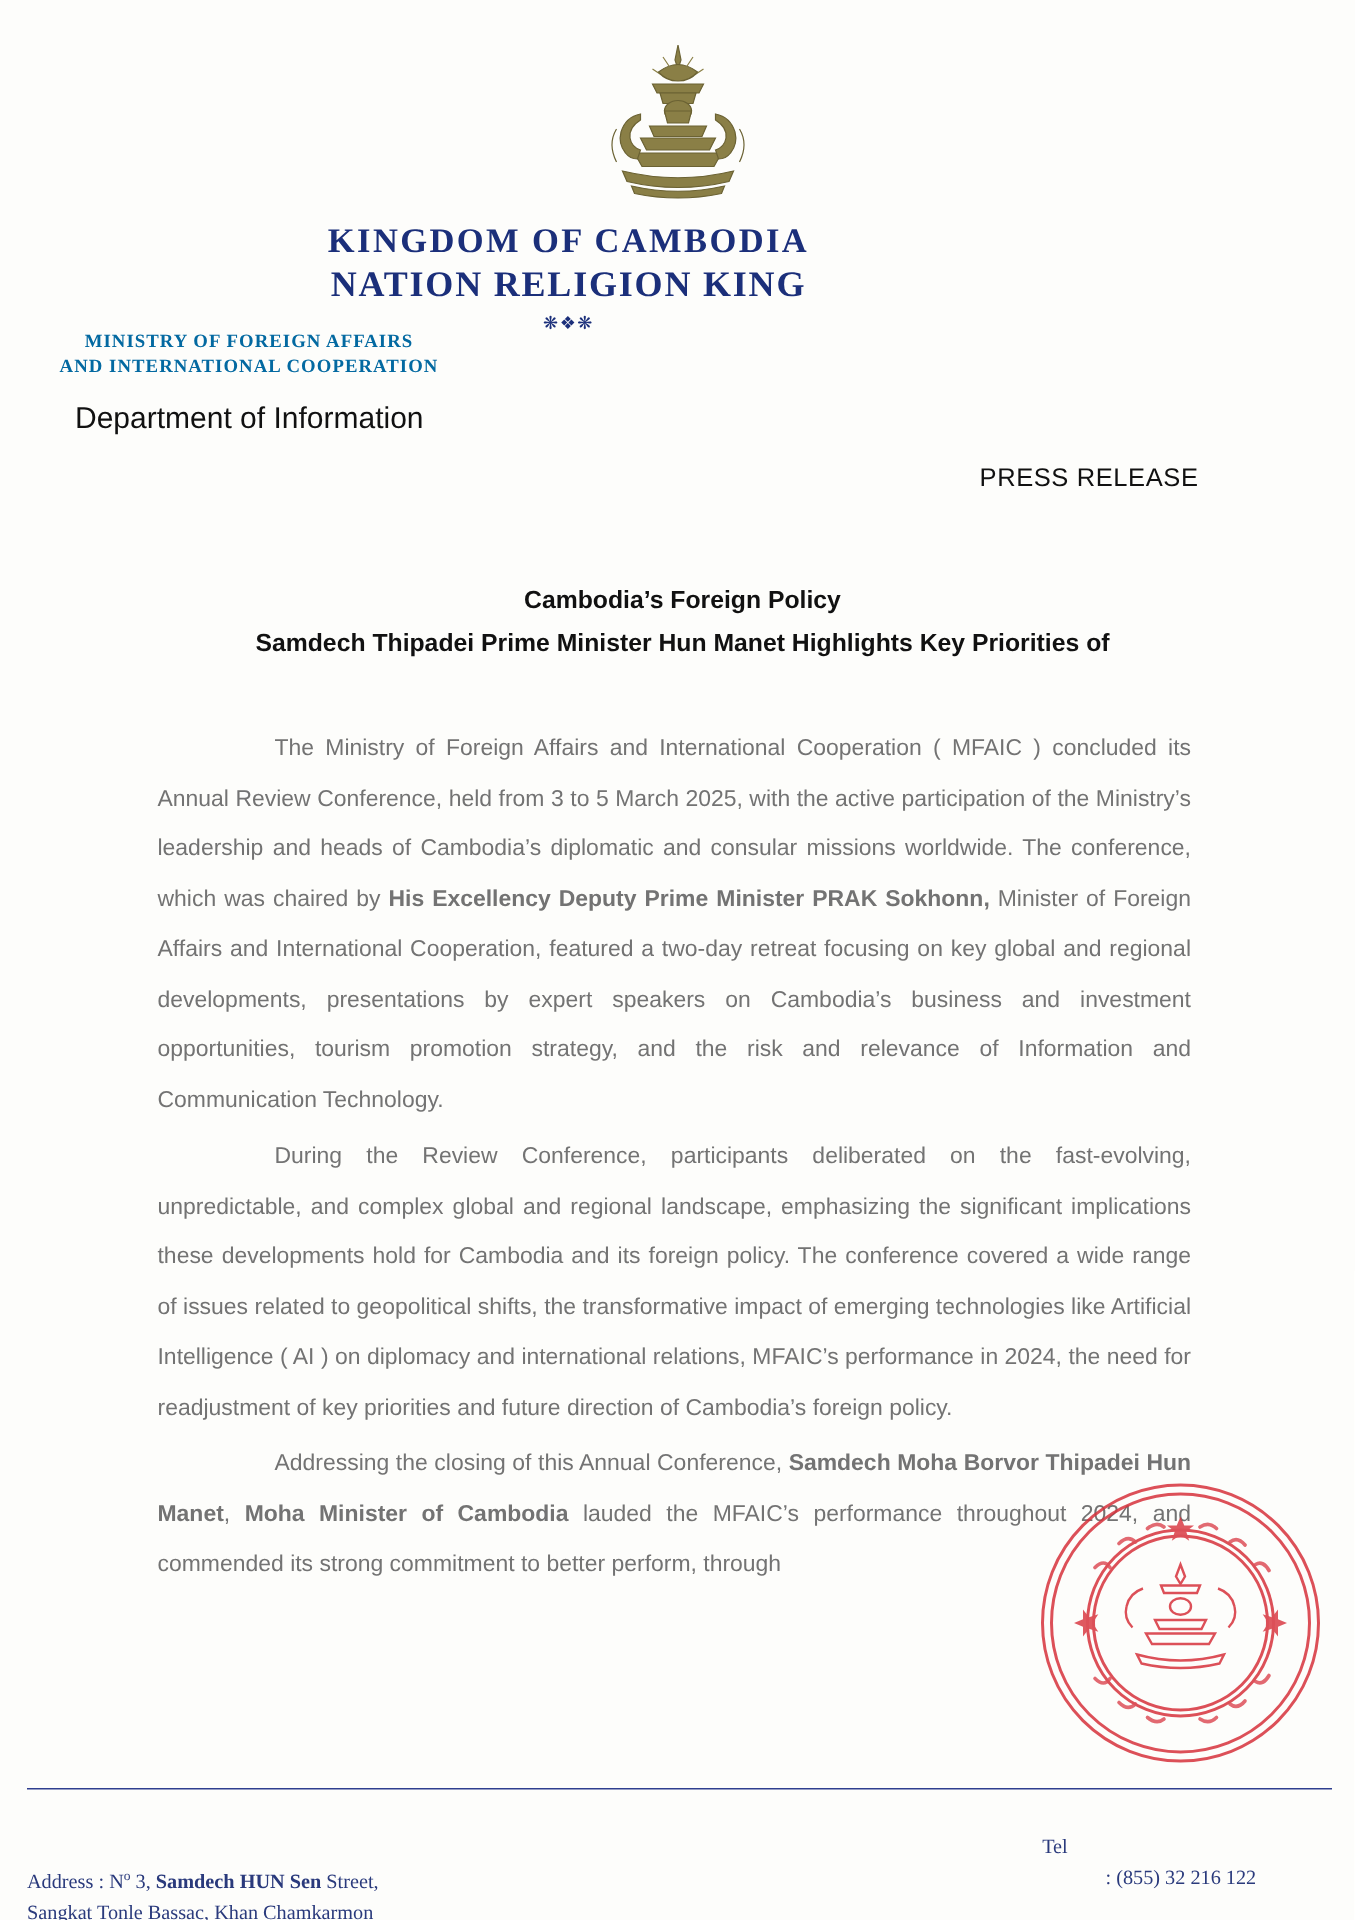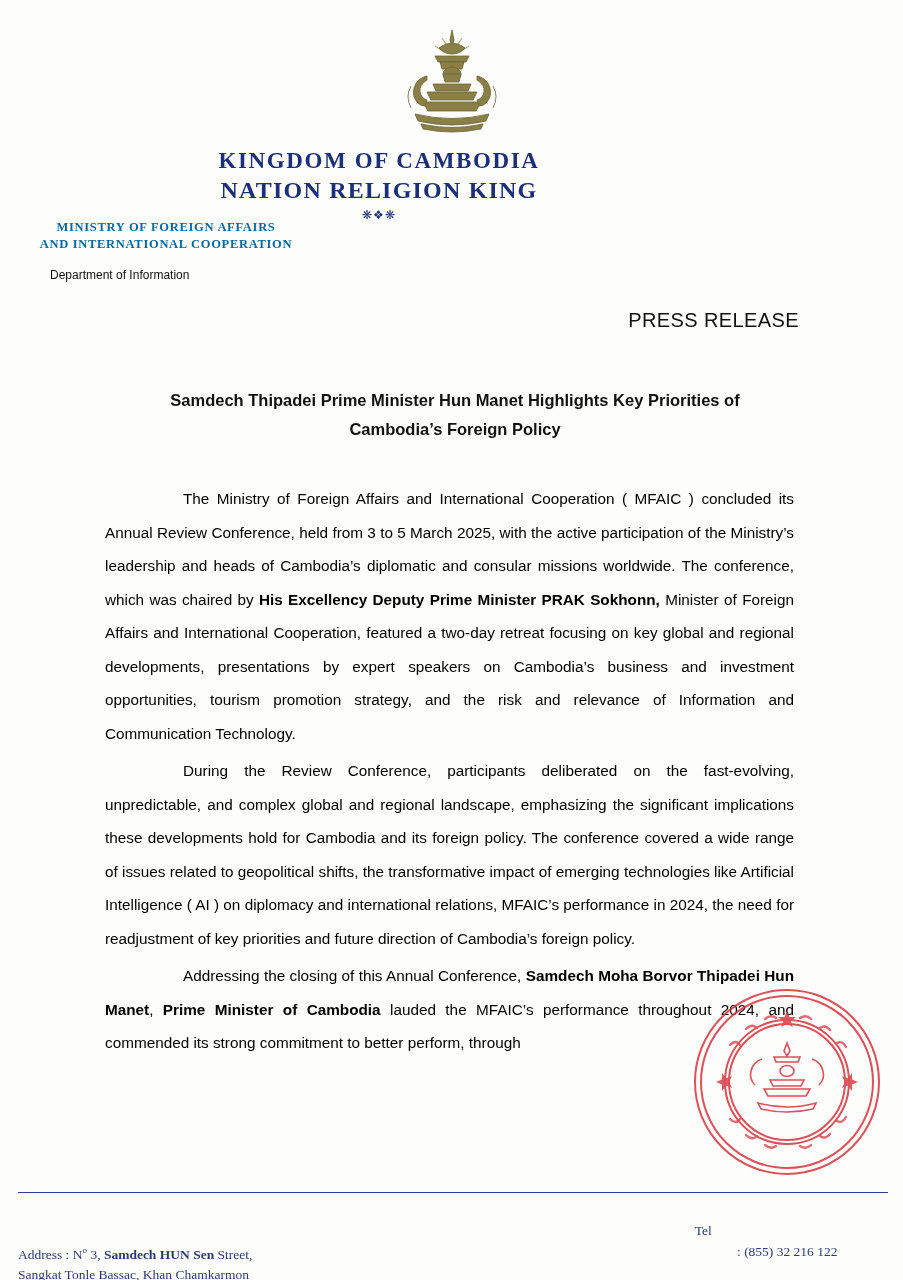--- a/index.html
+++ b/index.html
@@ -76,29 +76,29 @@
     font-weight: bold;
     font-size: 12.5px;
     letter-spacing: 0.7px;
     line-height: 1.35;
   }
 
   .department {
     position: absolute;
     top: 268px;
     left: 50px;
-    font-size: 12px;
+    font-size: 20px;
     color: #111;
   }
 
   .press-release {
     position: absolute;
     top: 309px;
     right: 104px;
-    font-size: 20px;
+    font-size: 17px;
     color: #111;
     letter-spacing: 0.4px;
   }
 
   .doc-title {
     position: absolute;
     top: 386px;
     left: 110px;
     width: 690px;
     text-align: center;
@@ -114,21 +114,21 @@
     top: 482px;
     left: 105px;
     width: 695px;
   }
   .body-copy p {
     margin: 0 6px 4px 0;
     text-align: justify;
     text-justify: inter-word;
     font-size: 15.3px;
     line-height: 33.5px;
-    color: #000000;
+    color: #737373;
     text-indent: 78px;
   }
   .body-copy p b {
     font-weight: bold;
   }
 
   
   .seal {
     position: absolute;
     left: 690px;
@@ -223,28 +223,28 @@
   <div class="ministry">
     <div>MINISTRY OF FOREIGN AFFAIRS</div>
     <div>AND INTERNATIONAL COOPERATION</div>
   </div>
 
   <div class="department">Department of Information</div>
 
   <div class="press-release">PRESS RELEASE</div>
 
   <div class="doc-title">
+    <div>Cambodia’s Foreign Policy</div>
     <div>Samdech Thipadei Prime Minister Hun Manet Highlights Key Priorities of</div>
-    <div>Cambodia’s Foreign Policy</div>
   </div>
 
   <div class="body-copy" id="body-copy">
       <p><span>The Ministry of Foreign Affairs and International Cooperation ( MFAIC ) concluded its Annual Review Conference, held from 3 to 5 March 2025, with the active participation of the Ministry’s leadership and heads of Cambodia’s diplomatic and consular missions worldwide. The conference, which was chaired by </span><b>His Excellency Deputy Prime Minister PRAK Sokhonn,</b><span> Minister of Foreign Affairs and International Cooperation, featured a two-day retreat focusing on key global and regional developments, presentations by expert speakers on Cambodia’s business and investment opportunities, tourism promotion strategy, and the risk and relevance of Information and Communication Technology.</span></p>
       <p><span>During the Review Conference, participants deliberated on the fast-evolving, unpredictable, and complex global and regional landscape, emphasizing the significant implications these developments hold for Cambodia and its foreign policy. The conference covered a wide range of issues related to geopolitical shifts, the transformative impact of emerging technologies like Artificial Intelligence ( AI ) on diplomacy and international relations, MFAIC’s performance in 2024, the need for readjustment of key priorities and future direction of Cambodia’s foreign policy.</span></p>
-      <p><span>Addressing the closing of this Annual Conference, </span><b>Samdech Moha Borvor Thipadei Hun Manet</b><span>, </span><b>Prime Minister of Cambodia</b><span> lauded the MFAIC’s performance throughout 2024, and commended its strong commitment to better perform, through</span></p>
+      <p><span>Addressing the closing of this Annual Conference, </span><b>Samdech Moha Borvor Thipadei Hun Manet</b><span>, </span><b>Moha Minister of Cambodia</b><span> lauded the MFAIC’s performance throughout 2024, and commended its strong commitment to better perform, through</span></p>
     </div>
 
   <div class="seal">
     <svg viewBox="0 0 195 195" width="195" height="195" aria-hidden="true">
       <g fill="none" stroke="#d7323c" stroke-width="2">
         <circle cx="97" cy="97" r="92"></circle>
         <circle cx="97" cy="97" r="86"></circle>
         <circle cx="97" cy="97" r="62"></circle>
         <circle cx="97" cy="97" r="58"></circle>
       </g>

